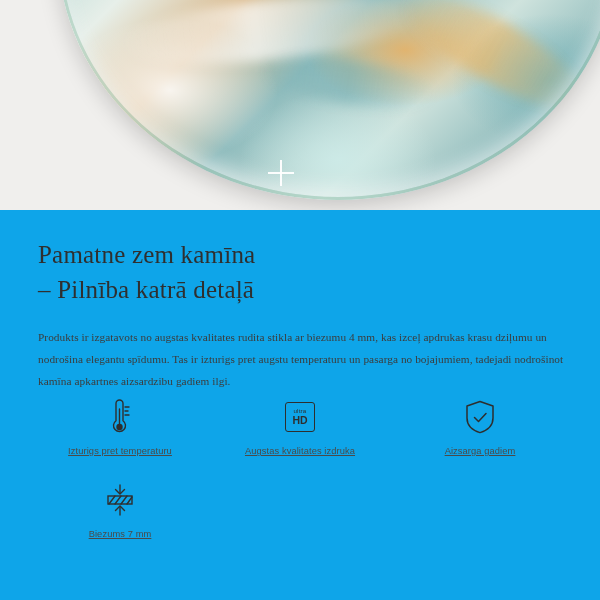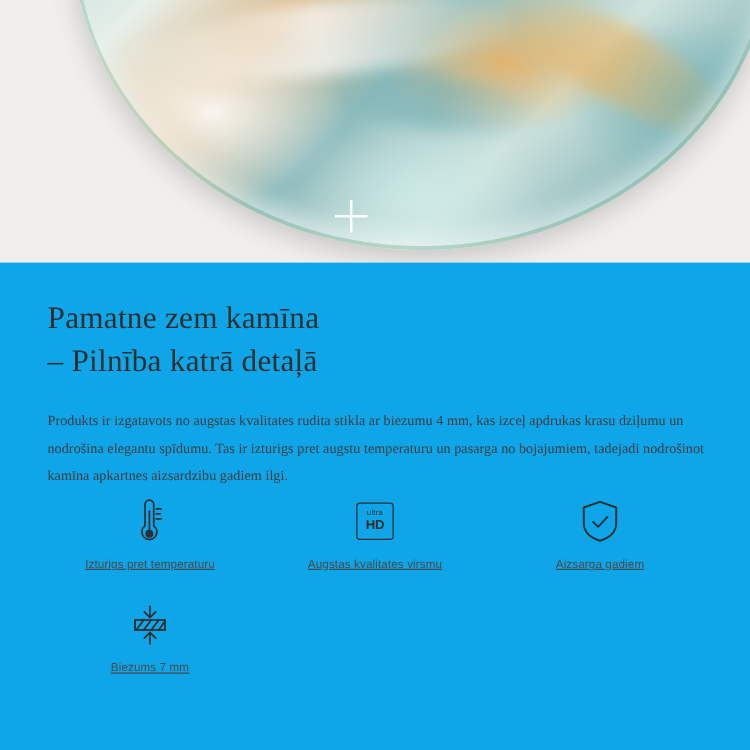--- a/index.html
+++ b/index.html
@@ -202,21 +202,21 @@
       <div class="feature-label">Izturigs pret temperaturu</div>
     </div>
 
     <div class="feature">
       <div class="feature-icon">
         <div class="ultrahd-box">
           <span class="u-top">ultra</span>
           <span class="u-bot">HD</span>
         </div>
       </div>
-      <div class="feature-label">Augstas kvalitates virsmu</div>
+      <div class="feature-label">Augstas kvalitates izdruka</div>
     </div>
 
     <div class="feature">
       <div class="feature-icon">
         <svg width="32" height="38" viewBox="0 0 32 38" fill="none" stroke="#2e2e2e" stroke-width="1.5" stroke-linecap="round" stroke-linejoin="round">
           <path d="M16 3.5 29 8v12c0 7.5-5.6 12.4-13 14.6C8.6 32.4 3 27.5 3 20V8z"></path>
           <path d="M10.5 19.5l4 4 7.5-8"></path>
         </svg>
       </div>
       <div class="feature-label">Aizsarga gadiem</div>

